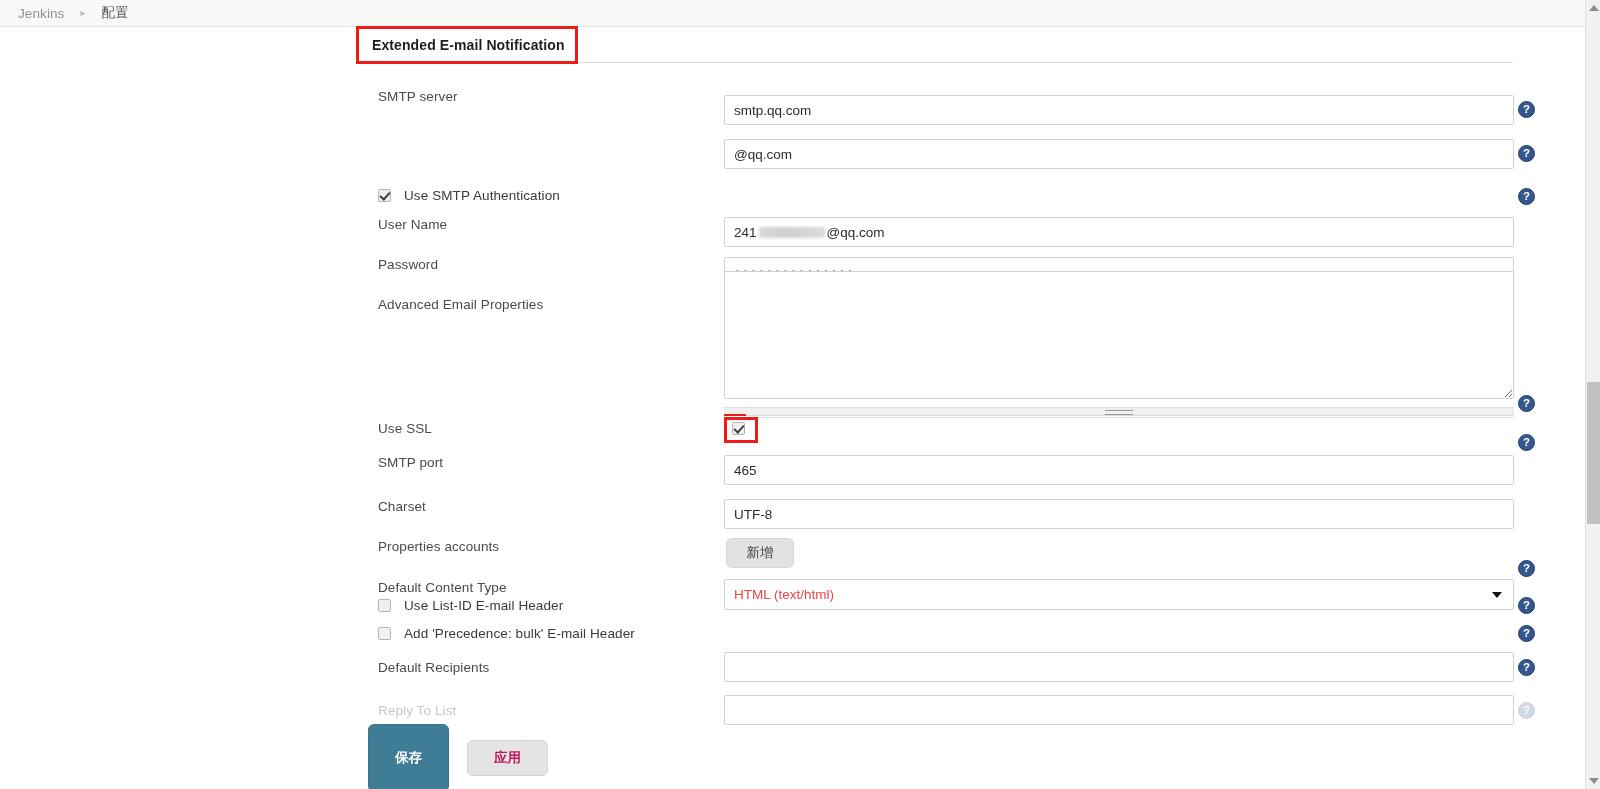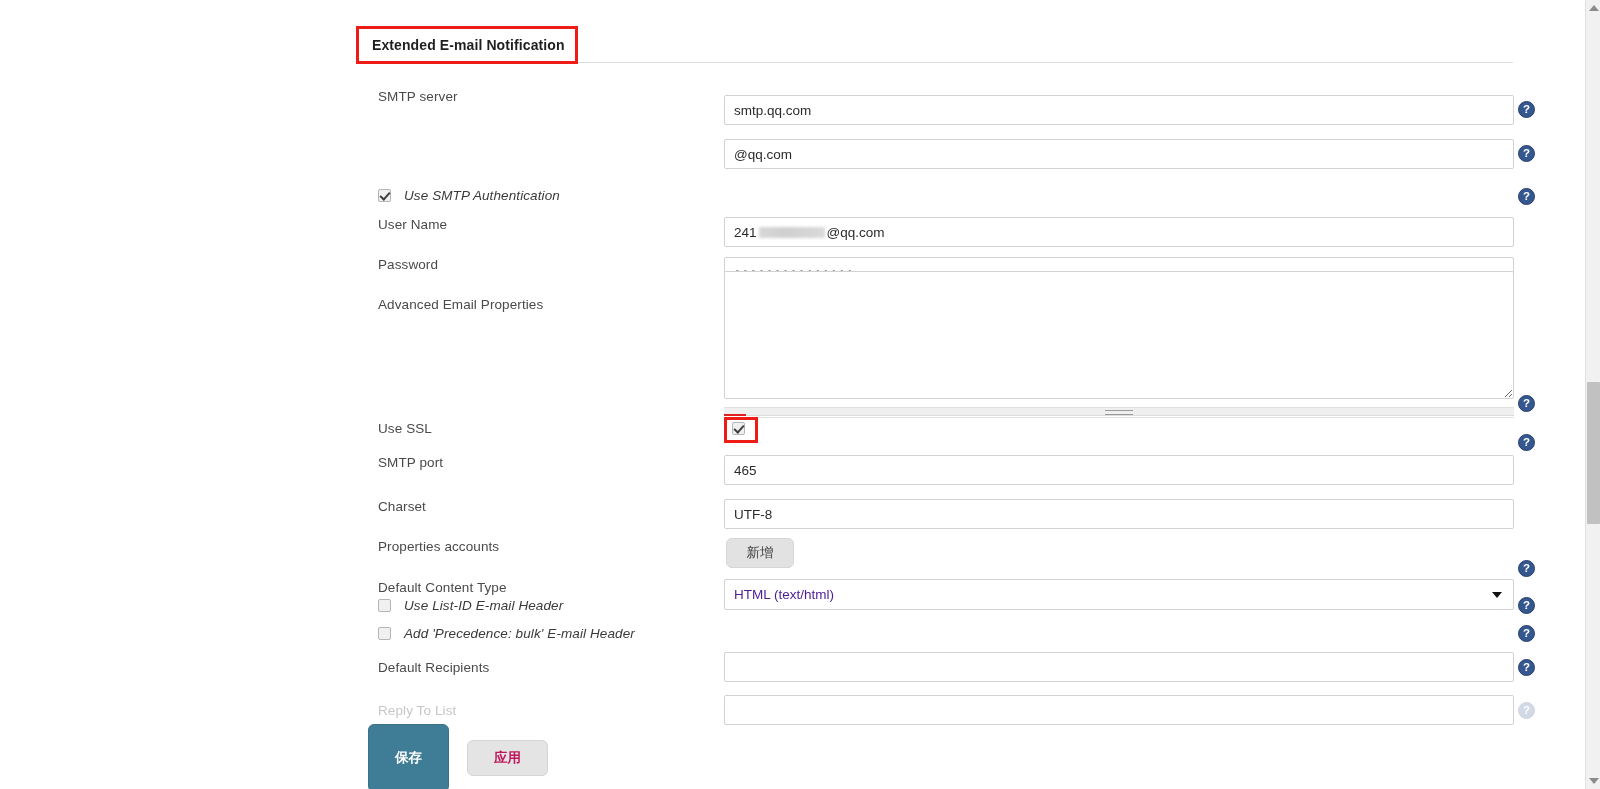--- a/index.html
+++ b/index.html
@@ -160,21 +160,20 @@
     height: 2px;
     background: #e02020;
   }
 
   
   .cbrow {
     position: absolute;
     left: 358px;
     display: flex;
     align-items: center;
-    font-style: italic;
   }
   .cb {
     width: 13px;
     height: 13px;
     border: 1px solid #b5b5b5;
     border-radius: 2px;
     background: #f0f0f0;
     position: relative;
     display: inline-block;
     flex: 0 0 auto;
@@ -249,21 +248,21 @@
     height: 31px;
     border: 1px solid #d2d2d2;
     border-radius: 2px;
     background: #ffffff;
     display: flex;
     align-items: center;
     padding: 0 9px;
   }
   .selwrap .selval {
     font-size: 13.5px;
-    color: #4c1d95;
+    color: #ef4444;
     flex: 1 1 auto;
   }
   .caret {
     width: 0; height: 0;
     border-left: 5px solid transparent;
     border-right: 5px solid transparent;
     border-top: 6px solid #111111;
     margin-right: 2px;
   }
 
@@ -385,20 +384,25 @@
     height: 142px;
     background: #c1c1c1;
     border-radius: 1px;
   }
 </style>
 </head>
 <body>
 
 <div id="app">
 
+  <div class="breadcrumb-bar">
+    <span class="crumb">Jenkins</span>
+    <span class="crumb-sep">▸</span>
+    <span class="crumb current">配置</span>
+  </div>
 
   <div class="page-body">
 
     <div class="section-head-wrap">
       <div class="section-head">
         <span class="section-head-title">Extended E-mail Notification</span>
       </div>
       <div class="redbox-head"></div>
     </div>
 

